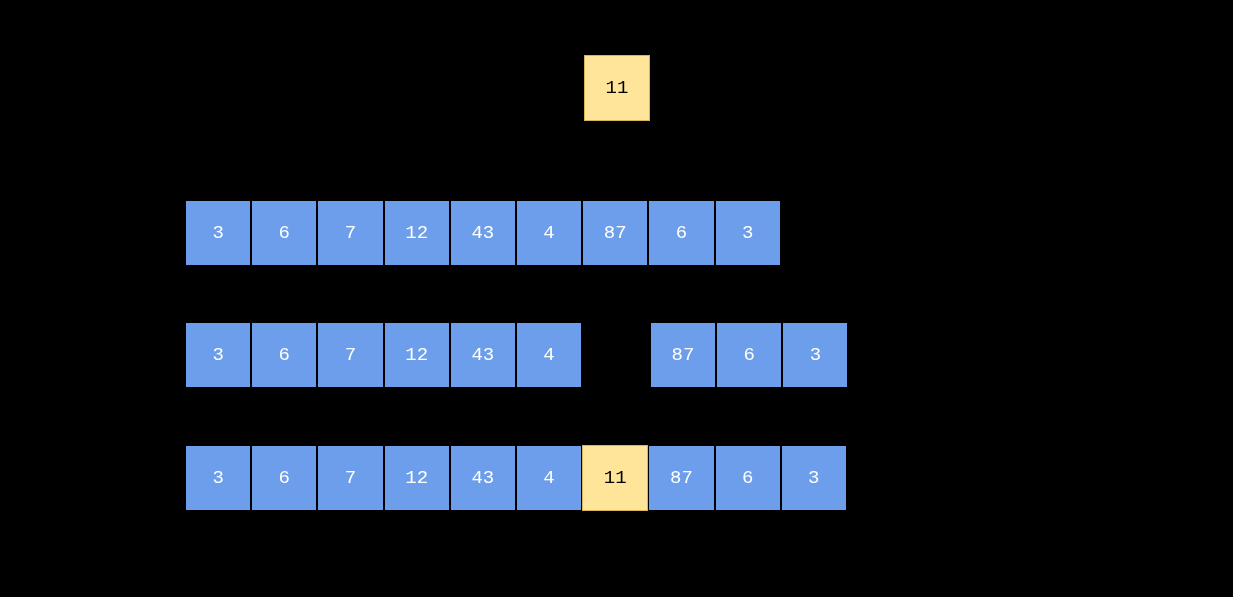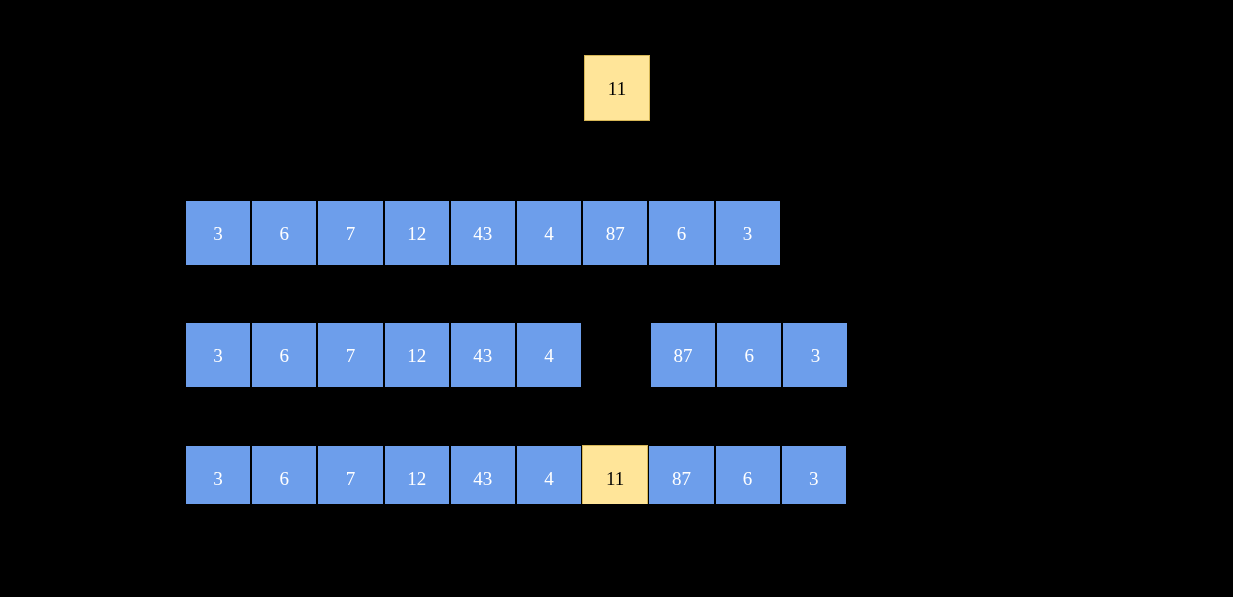--- a/index.html
+++ b/index.html
@@ -3,24 +3,24 @@
 <meta charset="utf-8">
 <style>
   html, body {
     margin: 0;
     padding: 0;
     background: #000;
   }
   .canvas {
     position: relative;
     width: 1233px;
-    height: 504px;
+    height: 597px;
     background: var(--background, #000000);
     overflow: hidden;
-    font-family: Liberation Serif, serif;
+    font-family: Liberation Mono, monospace;
   }
   .cell {
     flex: none;
     width: 66.2px;
     height: 66px;
     box-sizing: border-box;
     border: 1.5px solid var(--cell-border, #000000);
     background: var(--cell-fill, #6d9eeb);
     color: var(--cell-text, #ffffff);
     display: flex;

